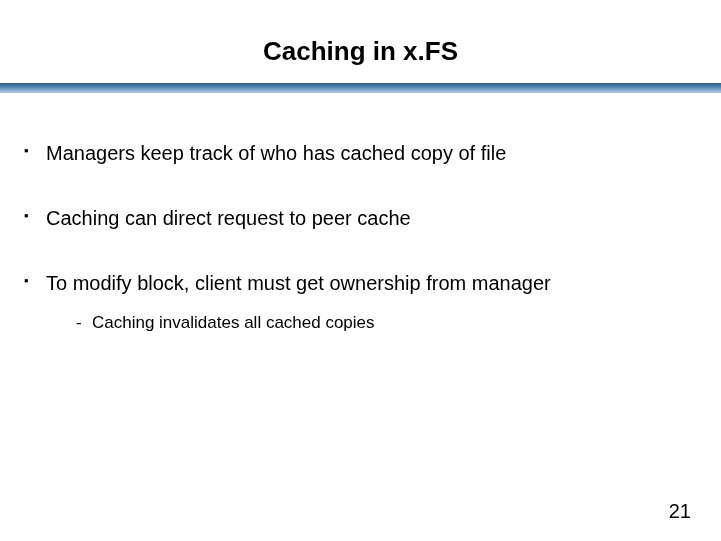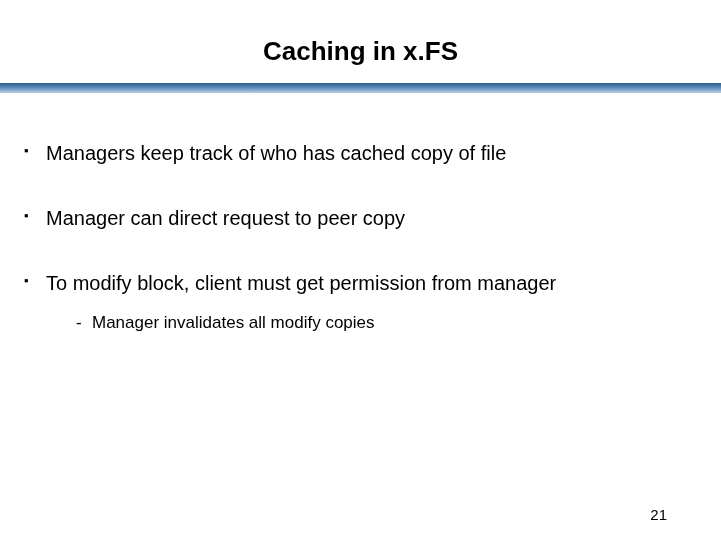--- a/index.html
+++ b/index.html
@@ -65,43 +65,43 @@
     margin-bottom: 2px;
   }
   ul.sub > li::before {
     content: "-";
     position: absolute;
     left: 0;
     top: 0;
   }
   .pagenum {
     position: absolute;
-    right: 54px;
+    right: 30px;
     bottom: 18px;
-    font-size: 15px;
+    font-size: 20px;
   }
 </style>
 </head>
 <body>
 
 <div class="slide">
   <div class="title">Caching in x.FS</div>
   <div class="divider"></div>
   <div class="content">
     <ul class="bullets">
       <li>
         <span>Managers keep track of who has cached copy of file</span>
       </li>
       <li>
-        <span>Manager can direct request to peer copy</span>
+        <span>Caching can direct request to peer cache</span>
       </li>
       <li>
-        <span>To modify block, client must get permission from manager</span>
+        <span>To modify block, client must get ownership from manager</span>
         <ul class="sub">
           <li>
-            <span>Manager invalidates all modify copies</span>
+            <span>Caching invalidates all cached copies</span>
           </li>
         </ul>
       </li>
     </ul>
   </div>
   <div class="pagenum">21</div>
 </div>
 
 </body></html>

